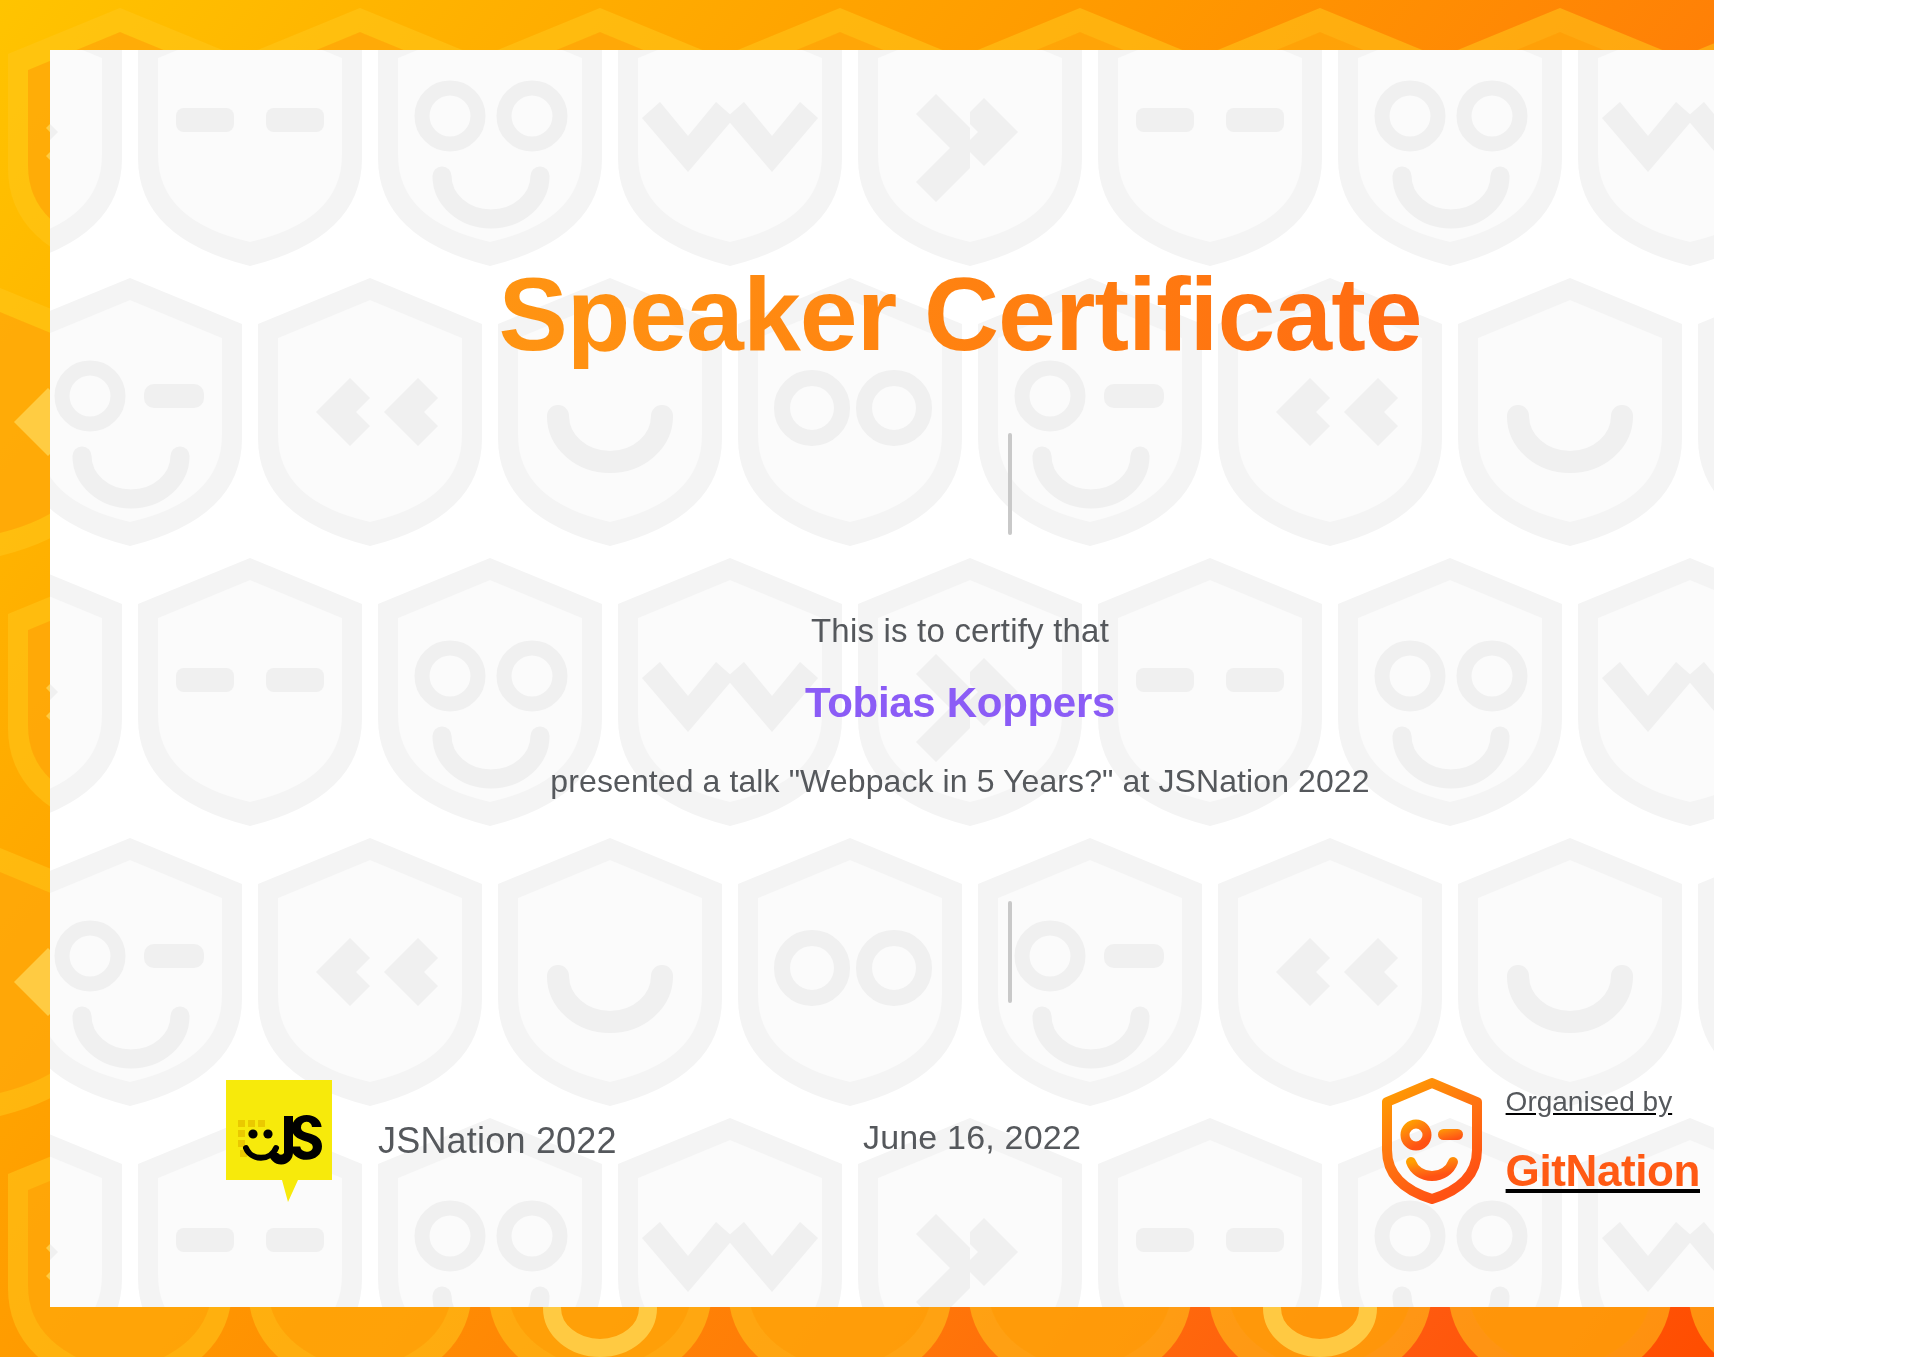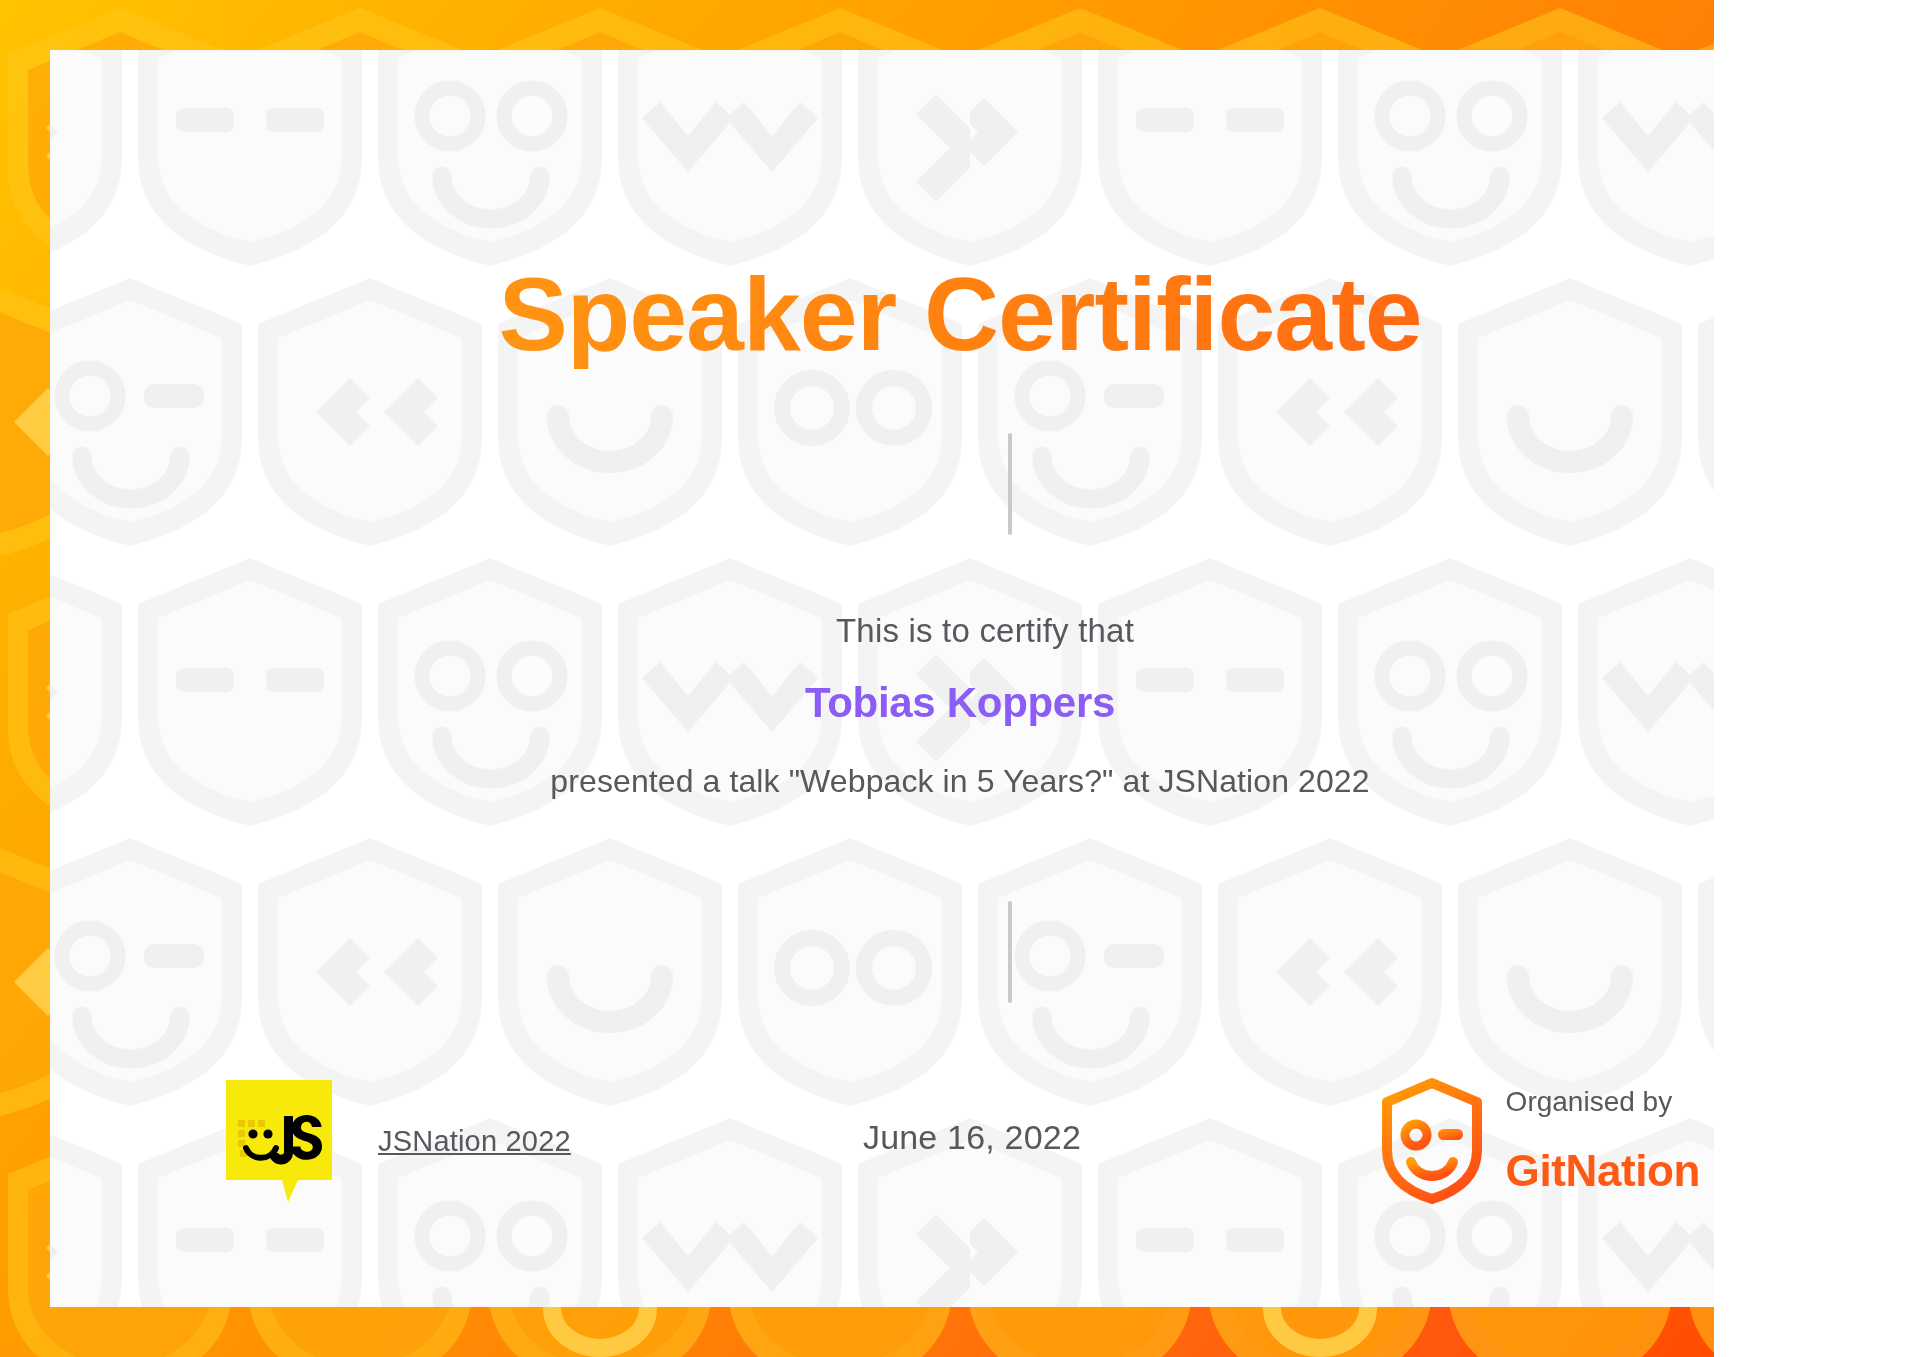--- a/index.html
+++ b/index.html
@@ -87,21 +87,20 @@
     left: 0;
     width: 100%;
     text-align: center;
     white-space: nowrap;
   }
   #certify-line {
     top: 562px;
     font-size: 33px;
     color: #55585c;
     letter-spacing: .2px;
-    margin-left: 25px;
   }
   #recipient-name {
     top: 629px;
     font-size: 42px;
     font-weight: bold;
     color: #8b5cf6;
     letter-spacing: -.3px;
   }
   #talk-line {
     top: 713px;
@@ -128,25 +127,24 @@
     align-items: center;
     gap: 46px;
   }
   #jsnation-logo {
     width: 106px;
     height: 122px;
     flex: 0 0 auto;
     display: block;
   }
   #event-name {
-    font-size: 29px;
+    font-size: 36px;
     color: #55585c;
     letter-spacing: .2px;
     white-space: nowrap;
-    text-decoration: underline;
   }
 
   
   #date-text {
     position: absolute;
     left: 0;
     top: 48px;
     width: 100%;
     text-align: center;
     font-size: 34px;
@@ -157,20 +155,21 @@
   }
 
   
   #organiser-block {
     position: absolute;
     right: 170px;
     top: 8px;
     display: flex;
     align-items: center;
     gap: 22px;
+    text-decoration: underline;
   }
   #gitnation-shield {
     width: 104px;
     height: 126px;
     flex: 0 0 auto;
     display: block;
   }
   #organiser-text {
     display: flex;
     flex-direction: column;

